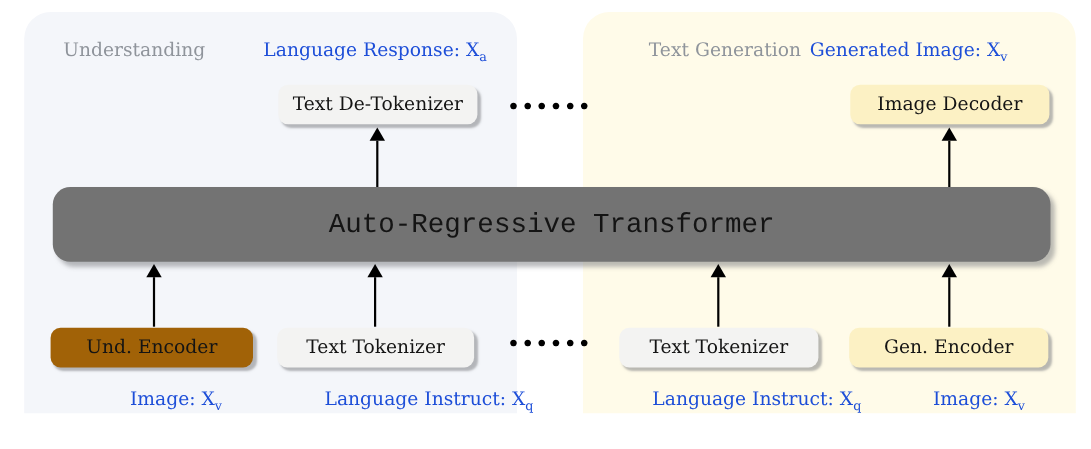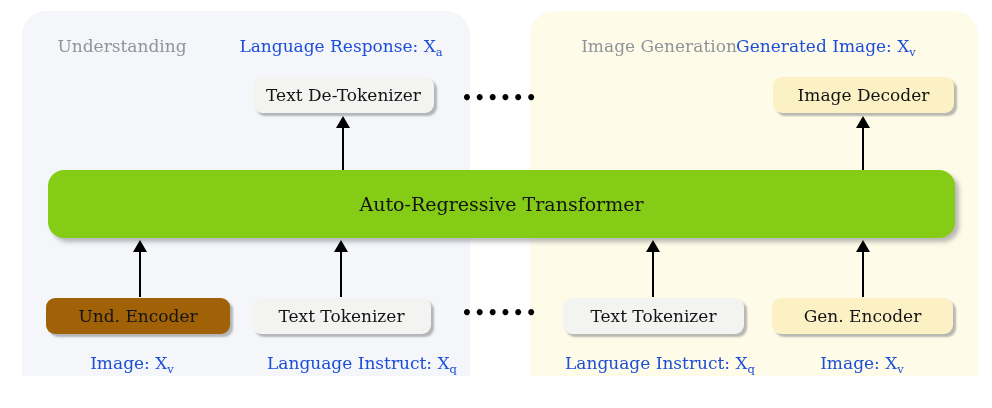--- a/index.html
+++ b/index.html
@@ -35,21 +35,21 @@
   .io-label {
     position: absolute;
     transform: translateX(-50%);
     font-size: 17px;
     color: #1d4ed8;
     white-space: nowrap;
     z-index: 3;
   }
   .io-label sub, .box sub { font-size: 0.68em; line-height: 0; }
   .top-label { top: 36px; }
-  .bottom-label { top: 353px; }
+  .bottom-label { top: 353px; margin-left: 28px; }
 
   .box {
     position: absolute;
     height: 36px;
     border-radius: 9px;
     display: flex;
     align-items: center;
     justify-content: center;
     font-size: 17px;
     white-space: nowrap;
@@ -59,28 +59,29 @@
   .box-gray   { background: #f3f3f2; }
   .box-blue   { background: #a16207; }
   .box-yellow { background: #fcf1c4; }
 
   .bar {
     position: absolute;
     left: 48px;
     top: 170px;
     width: 907px;
     height: 68px;
-    background: #84cc16;
+    background: #737373;
     border-radius: 16px;
     box-shadow: 4px 4px 4px rgba(120, 122, 126, 0.5);
     display: flex;
     align-items: center;
     justify-content: center;
-    font-size: 19px;
+    font-size: 25px;
     z-index: 2;
+    font-family: Liberation Mono, monospace;
   }
 
   .arrow {
     position: absolute;
     width: 14px;
     display: flex;
     flex-direction: column;
     align-items: center;
     z-index: 4;
   }
@@ -109,21 +110,21 @@
 </style>
 </head>
 <body>
 
 <div class="stage">
 
   <div class="panel panel-understanding"></div>
   <div class="panel panel-generation"></div>
 
   <div class="hdr" style="left:122px">Understanding</div>
-  <div class="hdr" style="left:659px">Image Generation</div>
+  <div class="hdr" style="left:659px">Text Generation</div>
 
   <div class="io-label top-label" style="left:341px"><span>Language Response: X</span><sub>a</sub></div>
   <div class="io-label top-label" style="left:826px"><span>Generated Image: X</span><sub>v</sub></div>
 
   <div class="box box-gray" style="left:253px; top:77px; width:181px">Text De-Tokenizer</div>
   <div class="box box-yellow" style="left:773px; top:77px; width:181px">Image Decoder</div>
 
   <div class="dots dots-top">••••••</div>
   <div class="dots dots-bottom">••••••</div>
 

